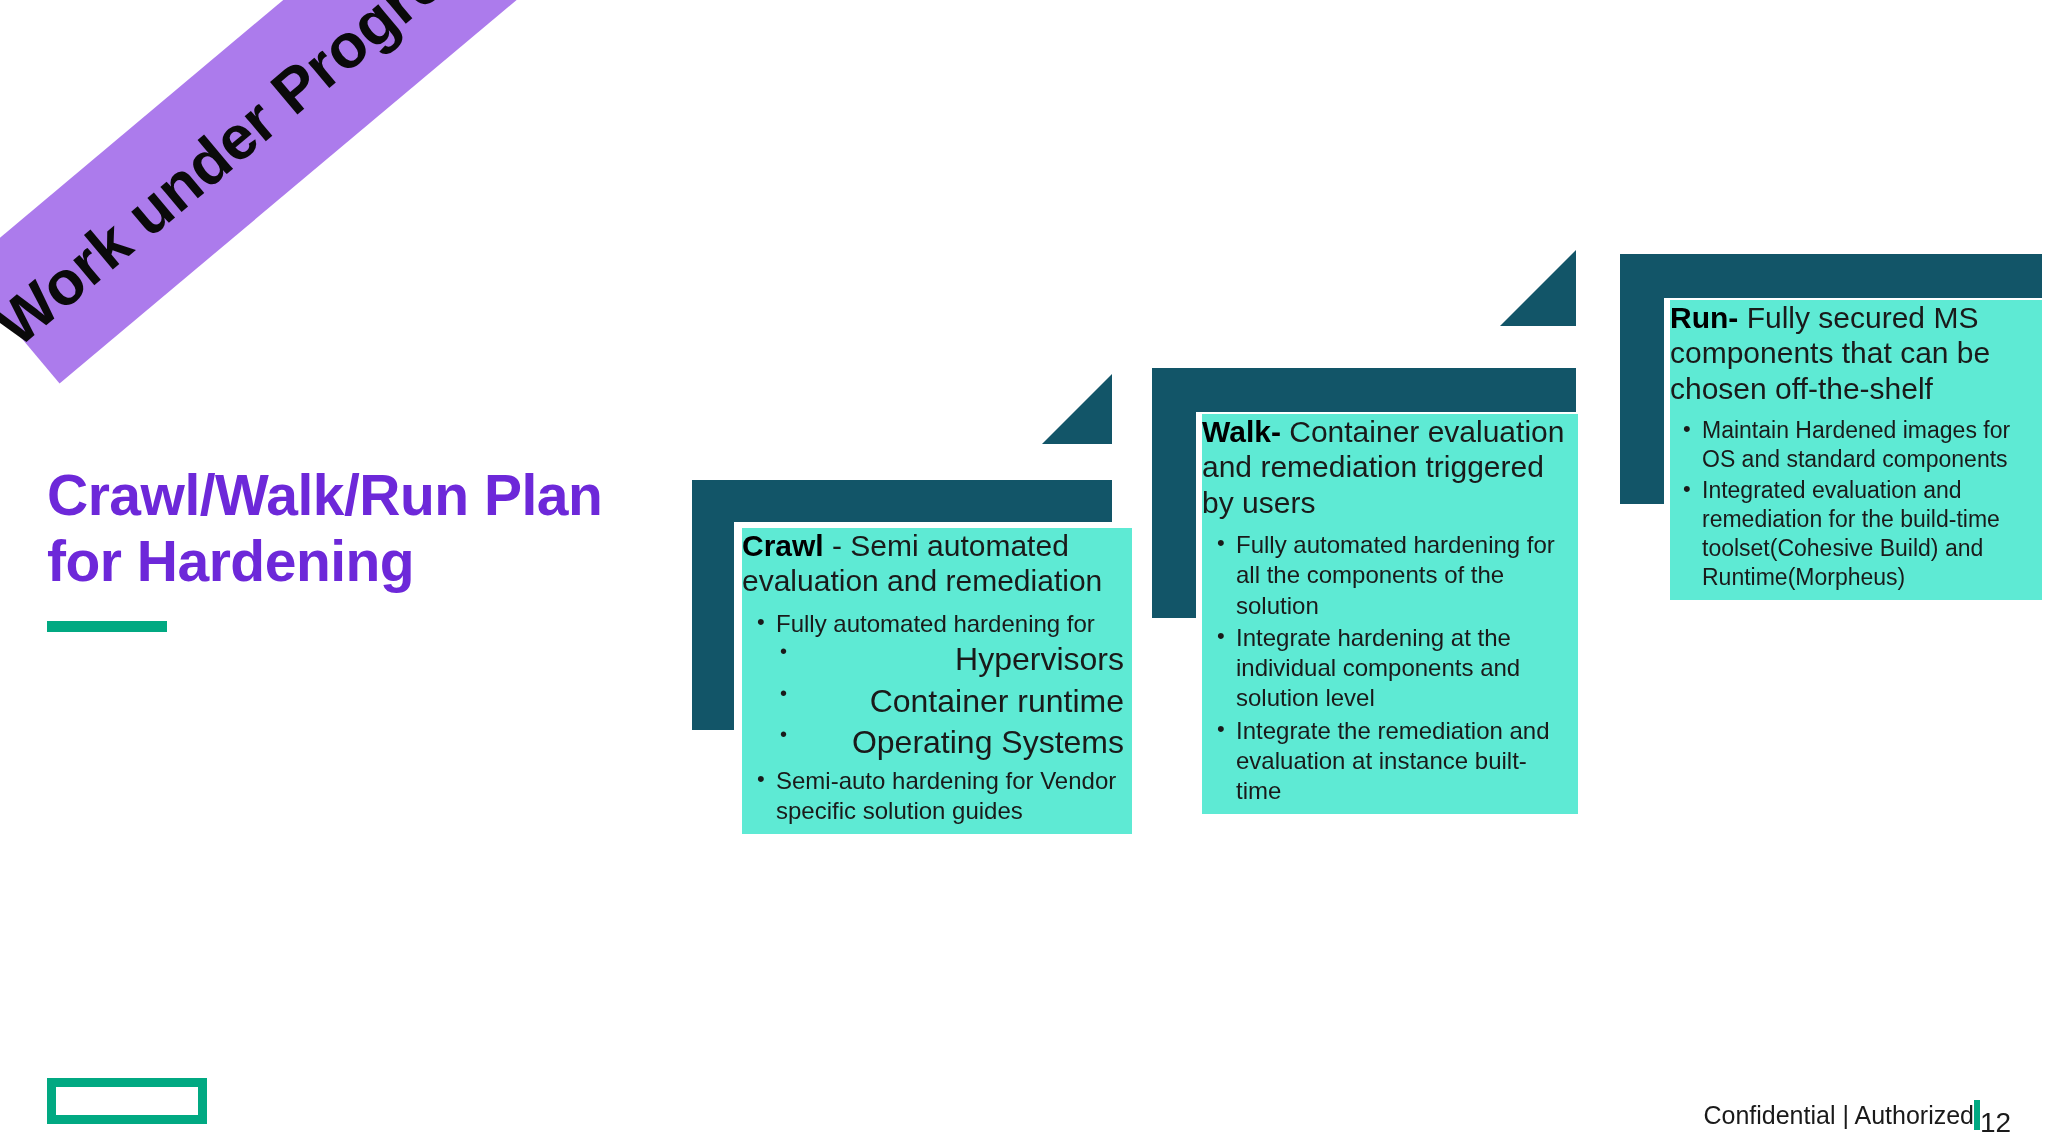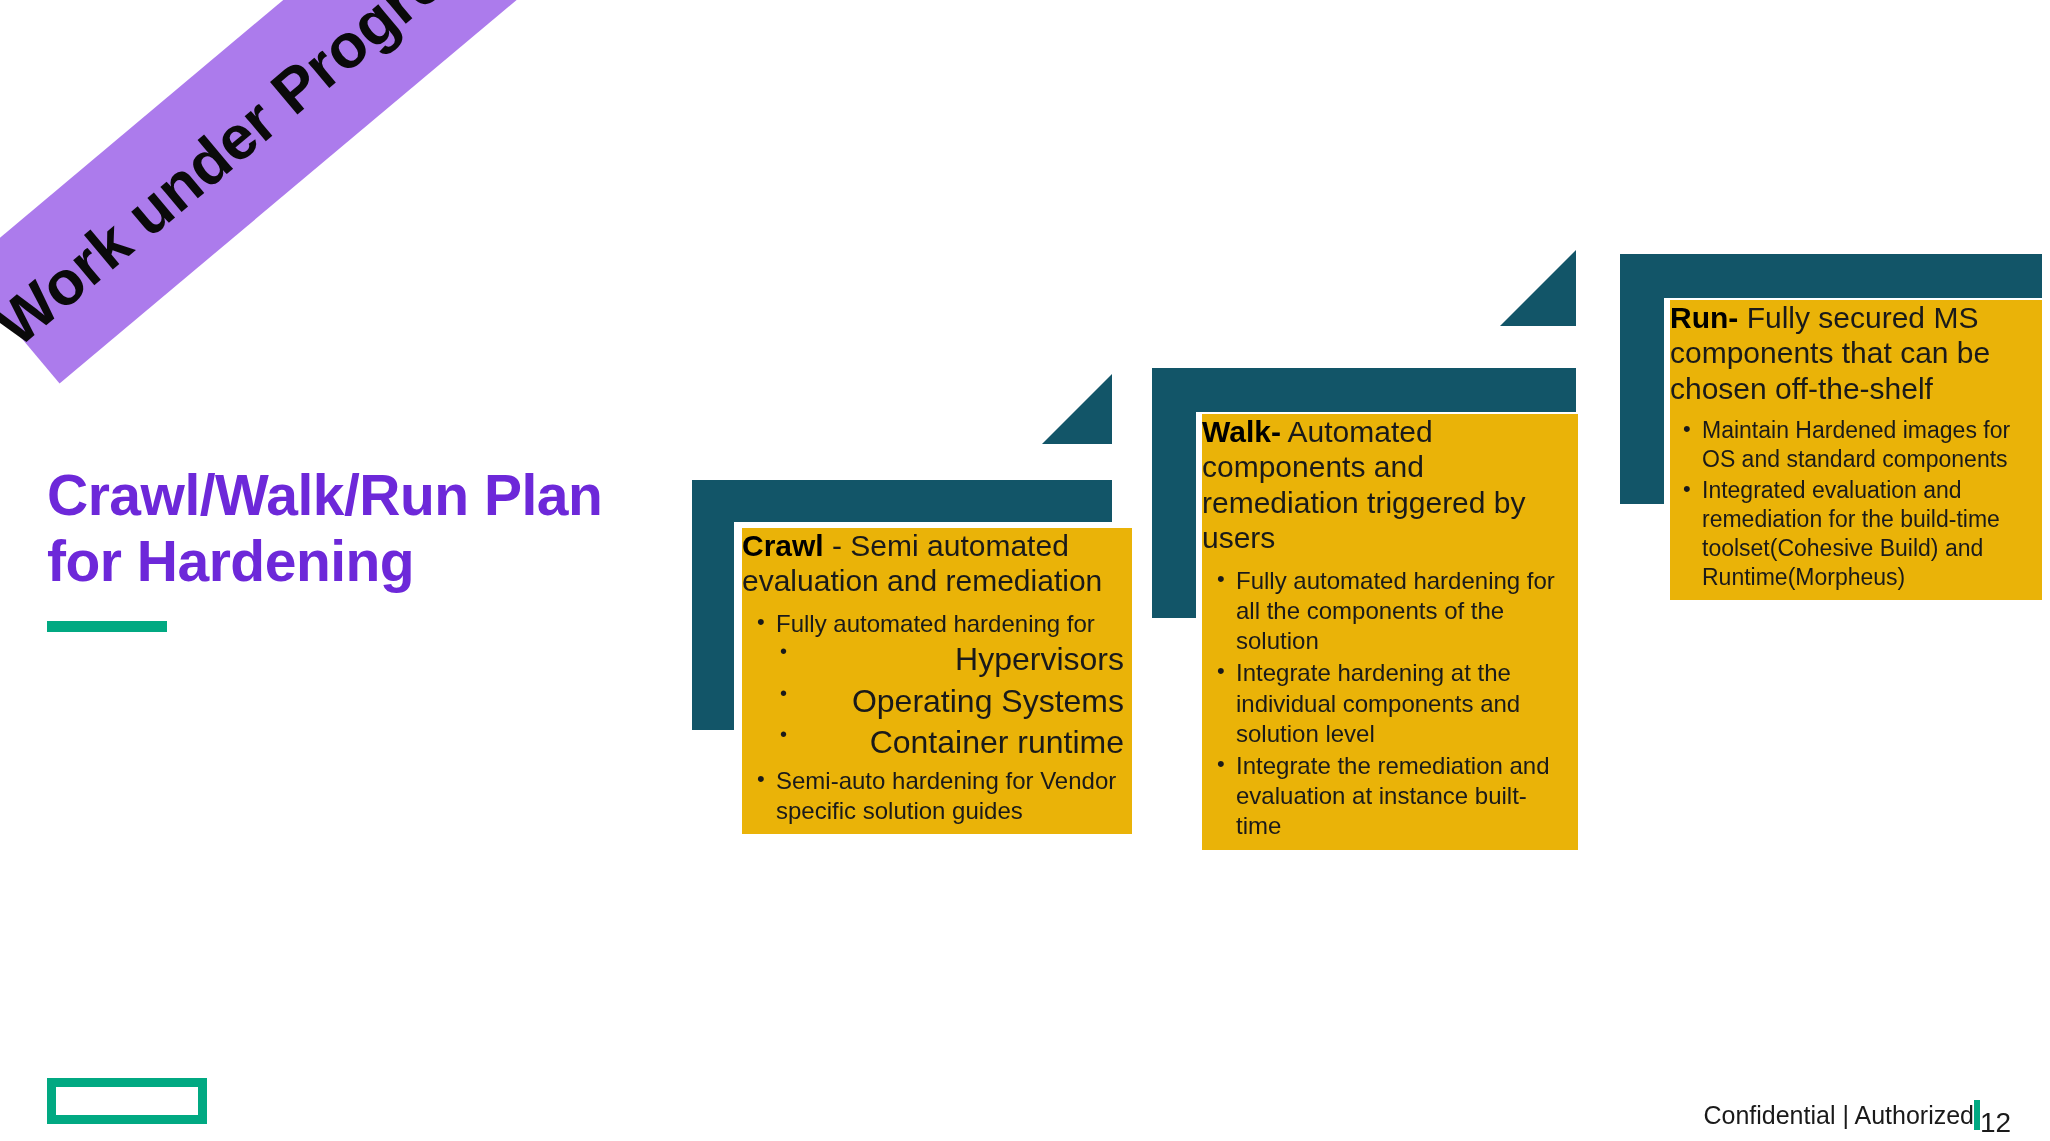--- a/index.html
+++ b/index.html
@@ -79,21 +79,21 @@
   .stage-topbar {
     position: absolute;
     background: #125568;
   }
   .stage-leftbar {
     position: absolute;
     background: #125568;
   }
   .stage-body {
     position: absolute;
-    background: #eab308;
+    background: #5eead4;
   }
   .stage-head {
     font-size: 30px;
     line-height: 1.18;
     color: #1a1a1a;
     margin: 0 0 10px 0;
     font-weight: normal;
   }
   .stage-head b {
     font-weight: bold;
@@ -201,40 +201,40 @@
 
     <div class="stage-body" style="left:742px;top:528px;width:390px;">
       <p class="stage-head">
         <b>Crawl</b><span> - Semi automated evaluation and remediation</span>
       </p>
       <ul class="stage-list">
         <li>
           <span>Fully automated hardening for</span>
           <ul class="stage-sublist">
             <li>Hypervisors</li>
+            <li>Container runtime</li>
             <li>Operating Systems</li>
-            <li>Container runtime</li>
           </ul>
         </li>
         <li>Semi-auto hardening for Vendor specific solution guides</li>
       </ul>
     </div>
   </div>
 
   <div class="stage" style="left:0;top:0;width:100%;height:100%;pointer-events:none;">
 
     <div class="stage-arrow" style="left:1500px;top:250px;border-left:76px solid transparent;border-bottom:76px solid #125568;"></div>
 
     <div class="stage-topbar" style="left:1152px;top:368px;width:424px;height:44px;"></div>
 
     <div class="stage-leftbar" style="left:1152px;top:368px;width:44px;height:250px;"></div>
 
     <div class="stage-body" style="left:1202px;top:414px;width:376px;">
       <p class="stage-head">
-        <b>Walk-</b><span> Automated components and remediation triggered by users</span>
+        <b>Walk-</b><span> Container evaluation and remediation triggered by users</span>
       </p>
       <ul class="stage-list">
         <li>Fully automated hardening for all the components of the solution</li>
         <li>Integrate hardening at the individual components and solution level</li>
         <li>Integrate the remediation and evaluation at instance built-time</li>
       </ul>
     </div>
   </div>
 
   <div class="stage" style="left:0;top:0;width:100%;height:100%;pointer-events:none;">

